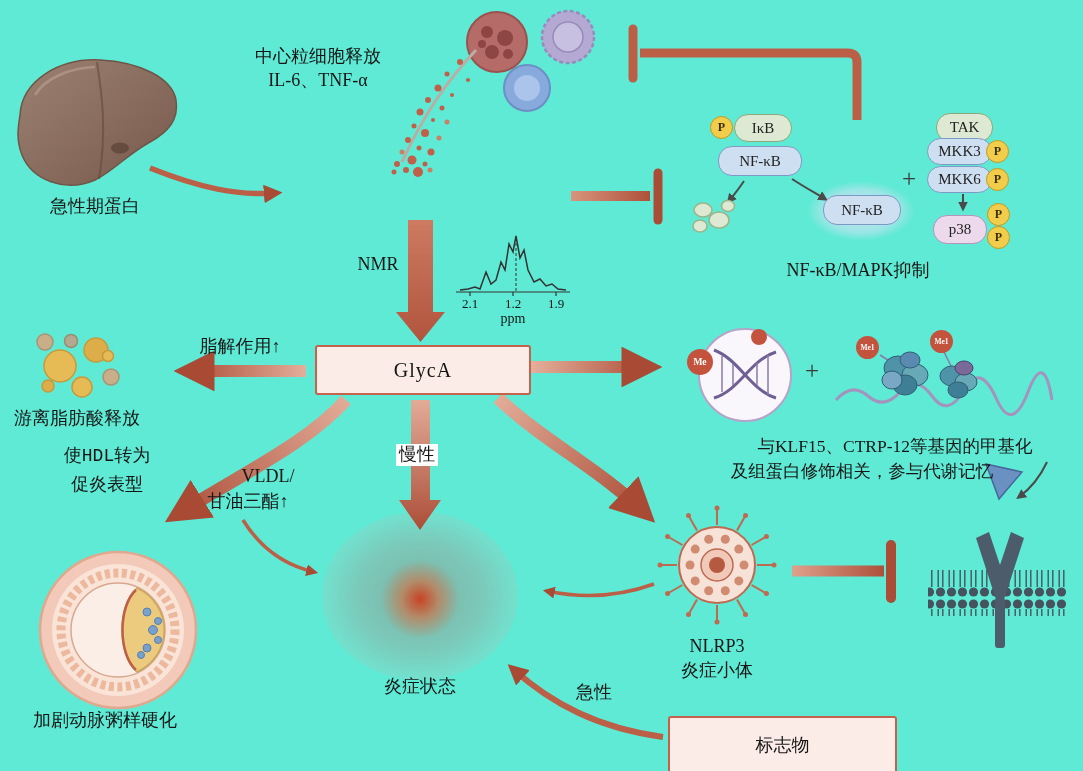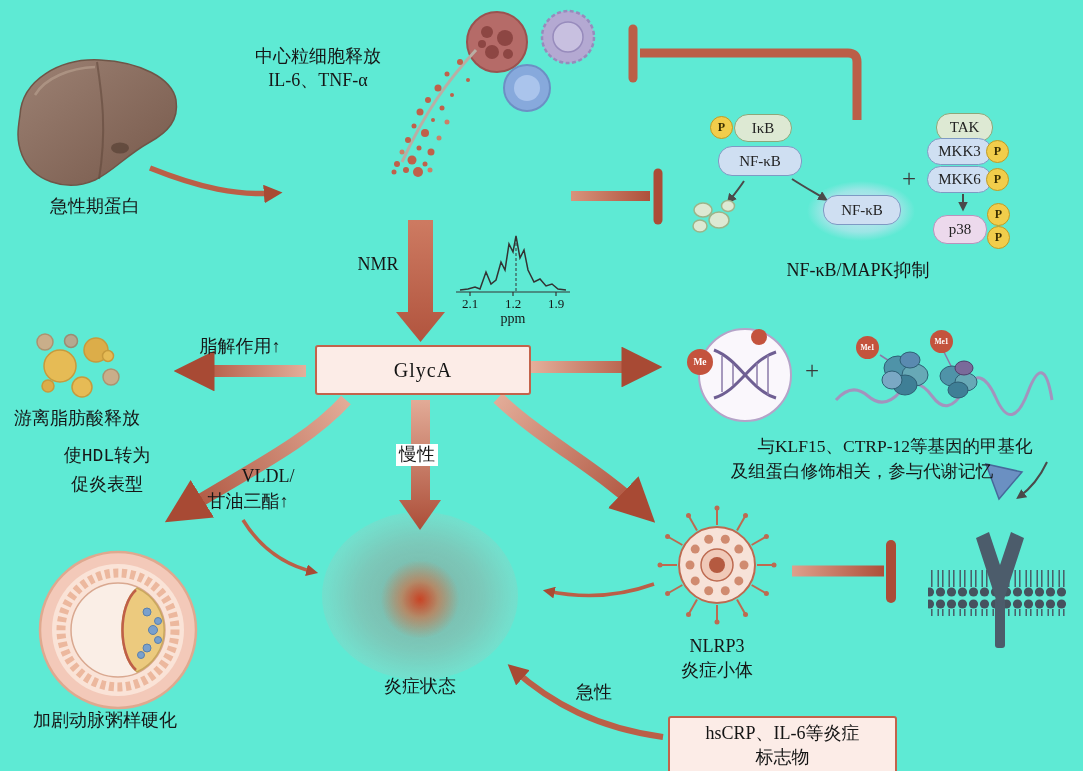--- a/index.html
+++ b/index.html
@@ -339,21 +339,20 @@
   <div class="lbl" style="left:107px;top:474px;">促炎表型</div>
   <div class="lbl" style="left:248px;top:466px;margin-left:20px;">VLDL/</div>
   <div class="lbl" style="left:248px;top:491px;font-family:Liberation Serif, serif;">甘油三酯↑</div>
   <div class="lbl" style="left:105px;top:710px;">加剧动脉粥样硬化</div>
 
   <div class="lbl white" style="left:417px;top:444px;">慢性</div>
   <div class="lbl" style="left:420px;top:676px;">炎症状态</div>
   <div class="lbl" style="left:594px;top:682px;">急性</div>
 
   <div class="box" style="left:668px;top:716px;width:225px;height:55px;font-size:18px;flex-direction:column;line-height:1.3;">
-    <span>hsCRP、IL-6等炎症</span>
     <span>标志物</span>
   </div>
 
   <div class="lbl" style="left:717px;top:636px;">NLRP3</div>
   <div class="lbl" style="left:717px;top:660px;">炎症小体</div>
 
   <div class="lbl" style="left:895px;top:436px;font-size:17.5px;">与KLF15、CTRP-12等基因的甲基化</div>
   <div class="lbl" style="left:862px;top:461px;font-size:17.5px;">及组蛋白修饰相关，参与代谢记忆</div>
   <div class="lbl" style="left:858px;top:260px;">NF-κB/MAPK抑制</div>
 

